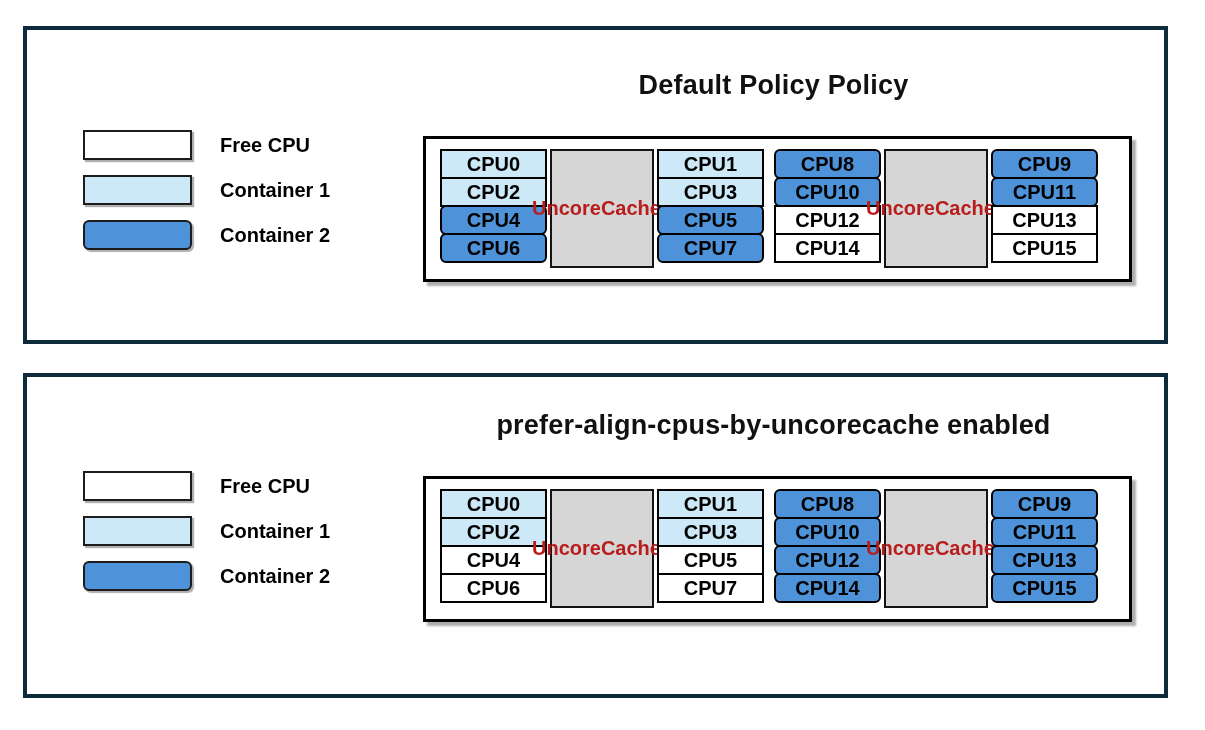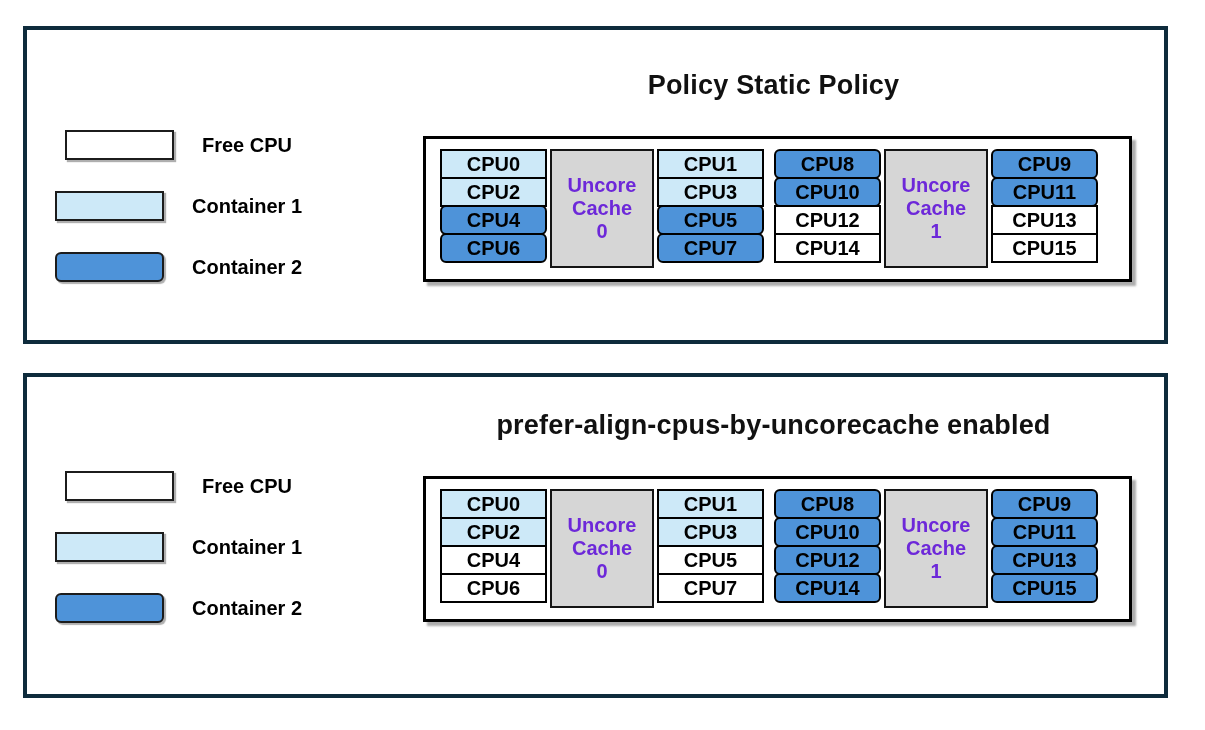--- a/index.html
+++ b/index.html
@@ -38,25 +38,24 @@
     font-weight: bold;
     color: #111111;
     letter-spacing: 0.2px;
     white-space: nowrap;
   }
   #panel-0 .panel-title { top: 40px; }
   #panel-1 .panel-title { top: 33px; }
 
   .legend {
     position: absolute;
-    left: 28px;
+    left: 56px;
     display: flex;
     flex-direction: column;
-    gap: 31px;
-    align-items: center;
+    gap: 15px;
   }
   #panel-0 .legend { top: 100px; }
   #panel-1 .legend { top: 94px; }
   .legend-row {
     display: flex;
     align-items: center;
     gap: 28px;
   }
   .legend-swatch {
     width: 109px;
@@ -112,40 +111,39 @@
   }
   .cpu-col .cpu-cell:first-child { margin-top: 0; }
 
   .uncore {
     width: 104px;
     height: 119px;
     border: 2px solid #141414;
     box-sizing: border-box;
     background: var(--uncore_bg, #d6d6d6);
     display: flex;
-    flex-direction: column;
     align-items: center;
     justify-content: center;
     font-size: 20px;
     font-weight: bold;
     line-height: 1.15;
-    color: #6d28d9;
+    color: #b91c1c;
   }
 
   .free       { background: var(--free, #ffffff); }
   .container1 { background: var(--container1, #cde9f8); }
   .container2 { background: var(--container2, #4e93d9); border-radius: 6px; }
 </style>
 </head>
 <body>
 
 <div class="canvas">
 
   <section class="panel" id="panel-0">
-    <h2 class="panel-title">Policy Static Policy</h2>
+    <h2 class="panel-title">Default Policy Policy</h2>
     <div class="legend">
         <div class="legend-row">
           <div class="legend-swatch free"></div>
           <div class="legend-label">Free CPU</div>
         </div>
         <div class="legend-row">
           <div class="legend-swatch container1"></div>
           <div class="legend-label">Container 1</div>
         </div>
         <div class="legend-row">

